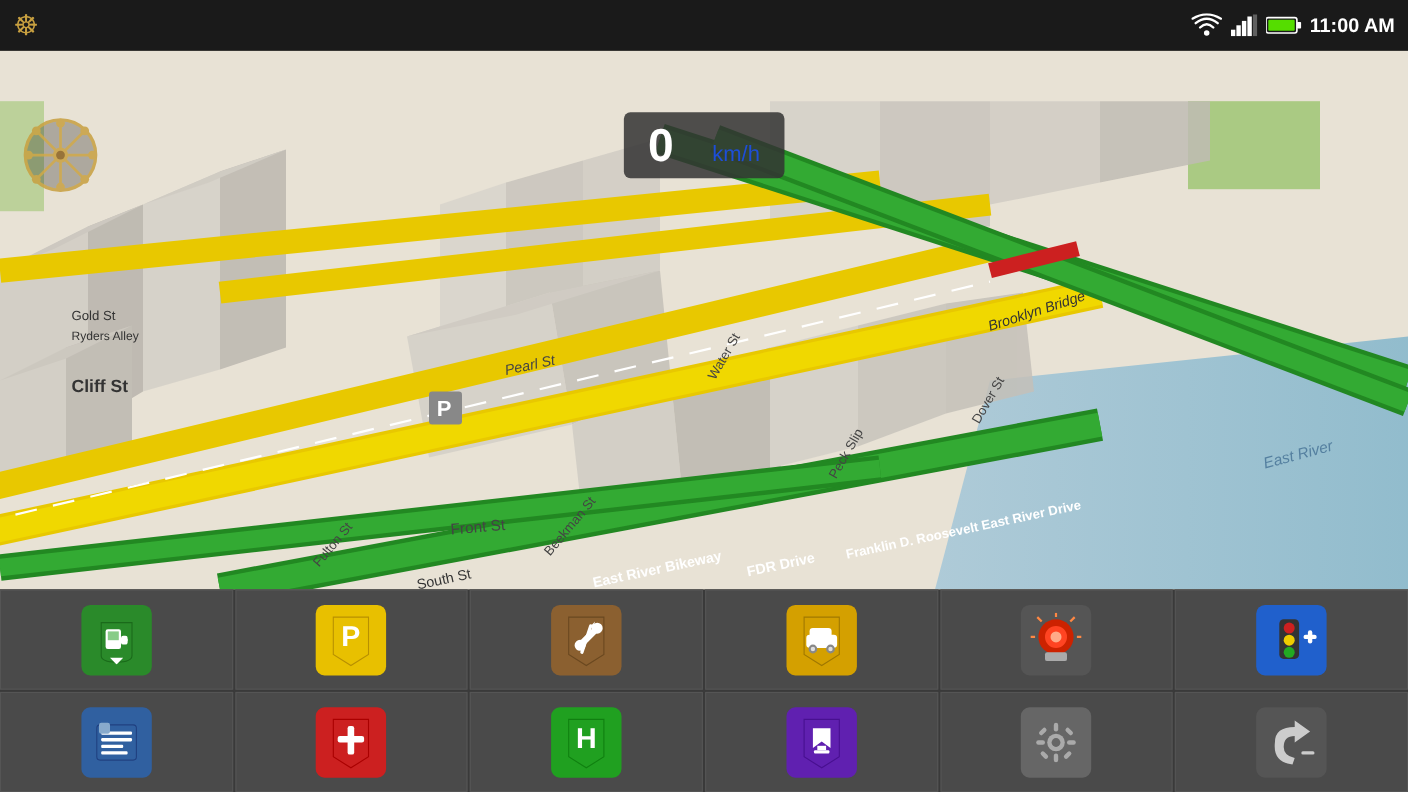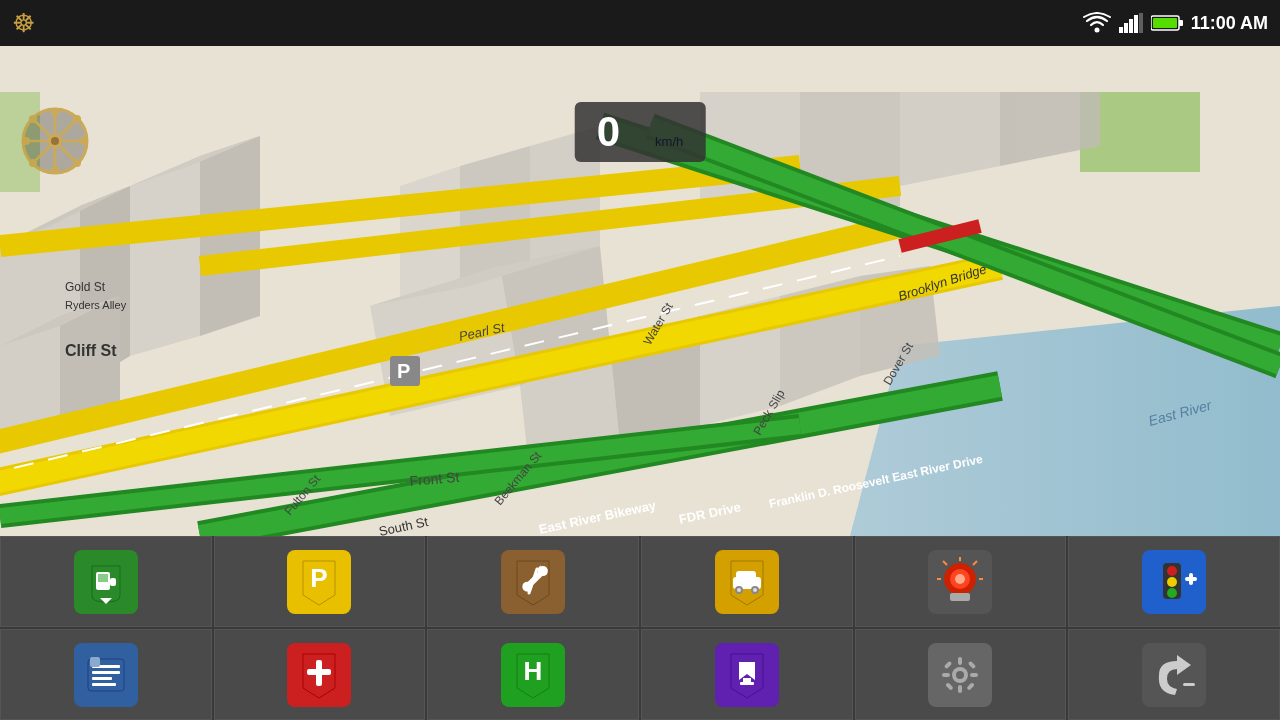--- a/index.html
+++ b/index.html
@@ -48,21 +48,21 @@
       background: rgba(50,50,50,0.85);
       color: #fff;
       padding: 6px 22px;
       border-radius: 6px;
       display: flex;
       align-items: baseline;
       gap: 4px;
       z-index: 50;
     }
     #speed-box .speed-num { font-size: 42px; font-weight: bold; color: #fff; }
-    #speed-box .speed-unit { font-size: 13px; color: #0f172a; margin-left: 31px; }
+    #speed-box .speed-unit { font-size: 20px; color: #1d4ed8; margin-left: 31px; }
 
     
     #compass-wheel {
       position: absolute;
       top: 60px; left: 20px;
       font-size: 58px;
       color: #c8a040;
       z-index: 50;
       opacity: 0.85;
     }

